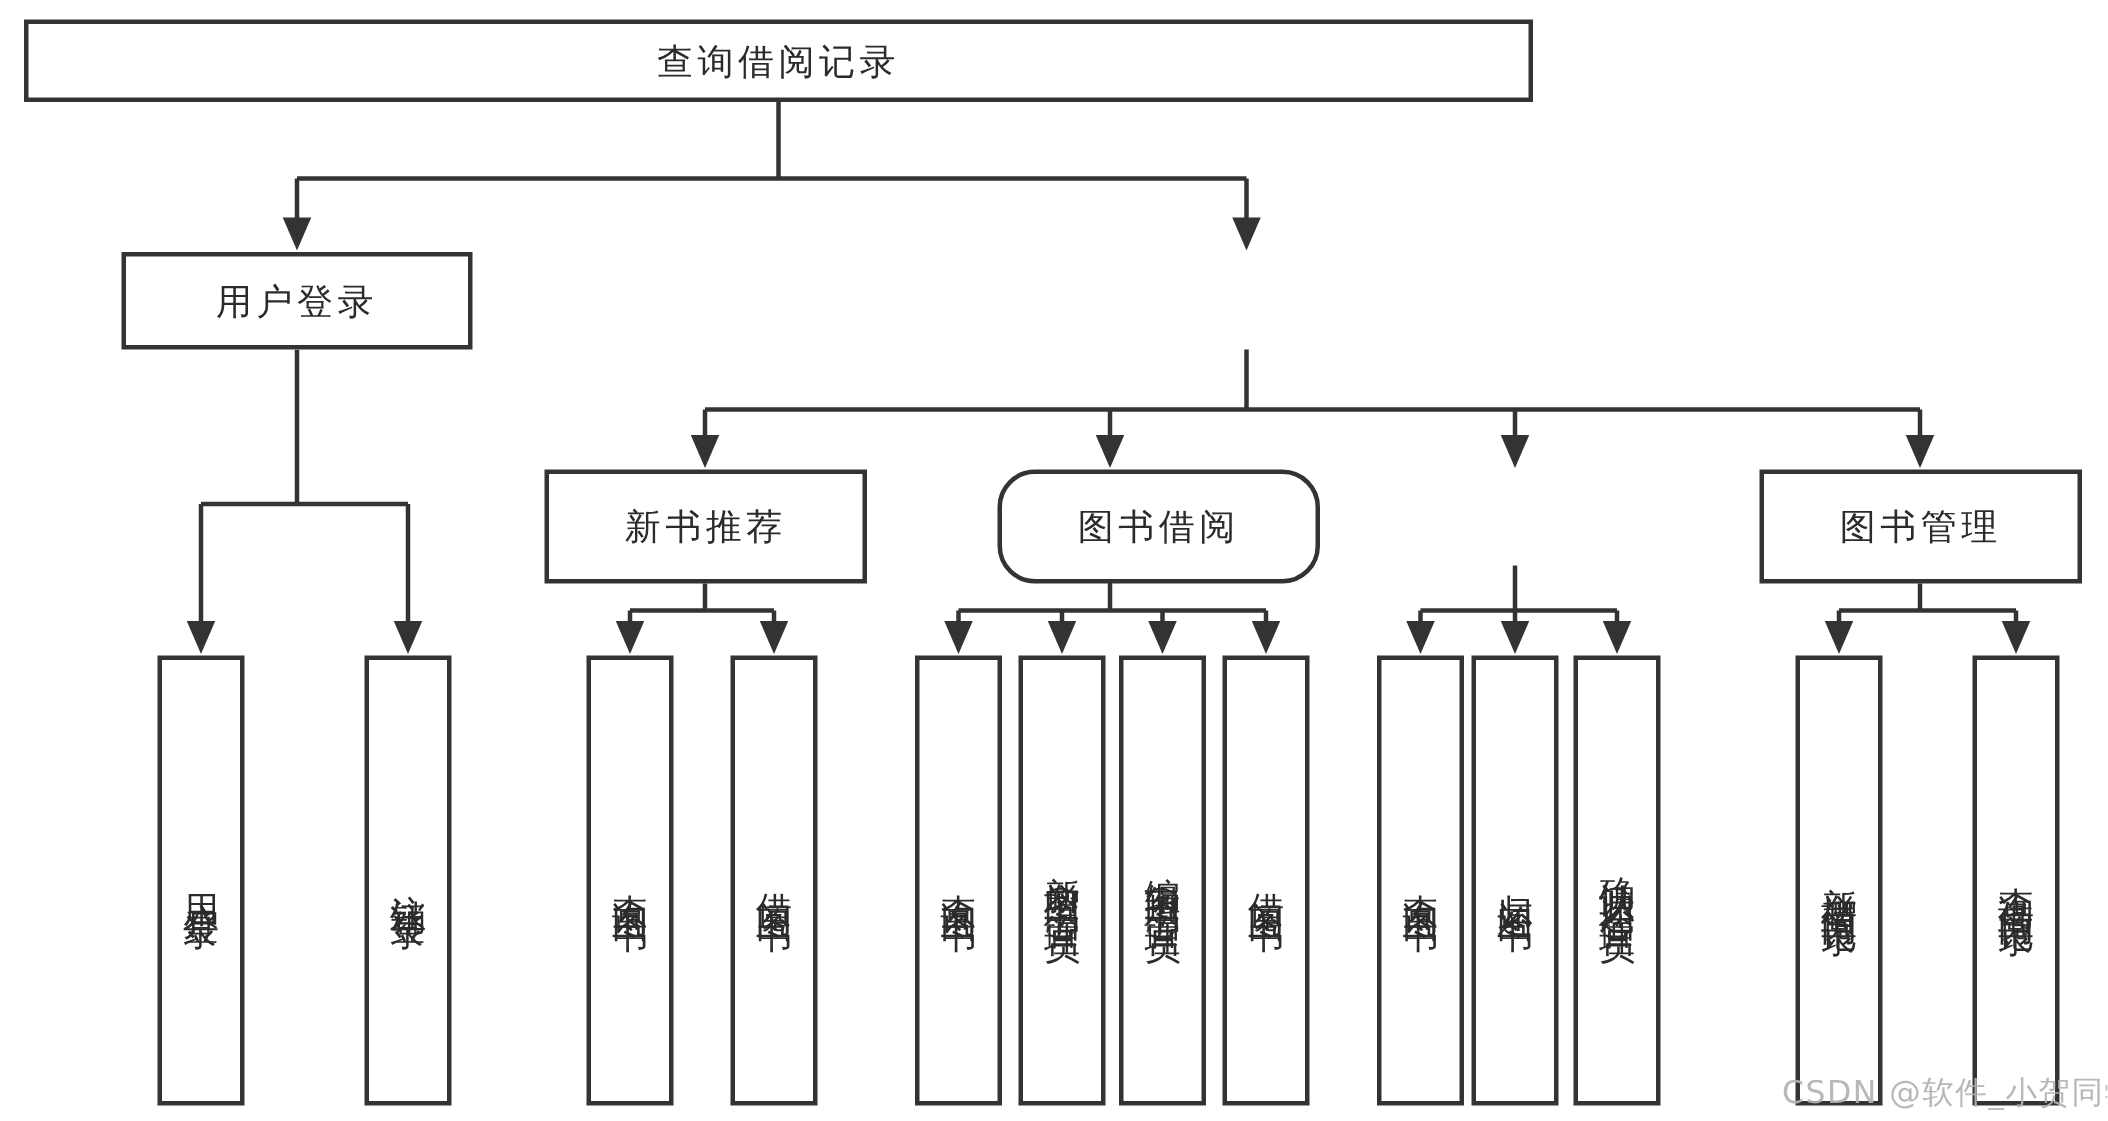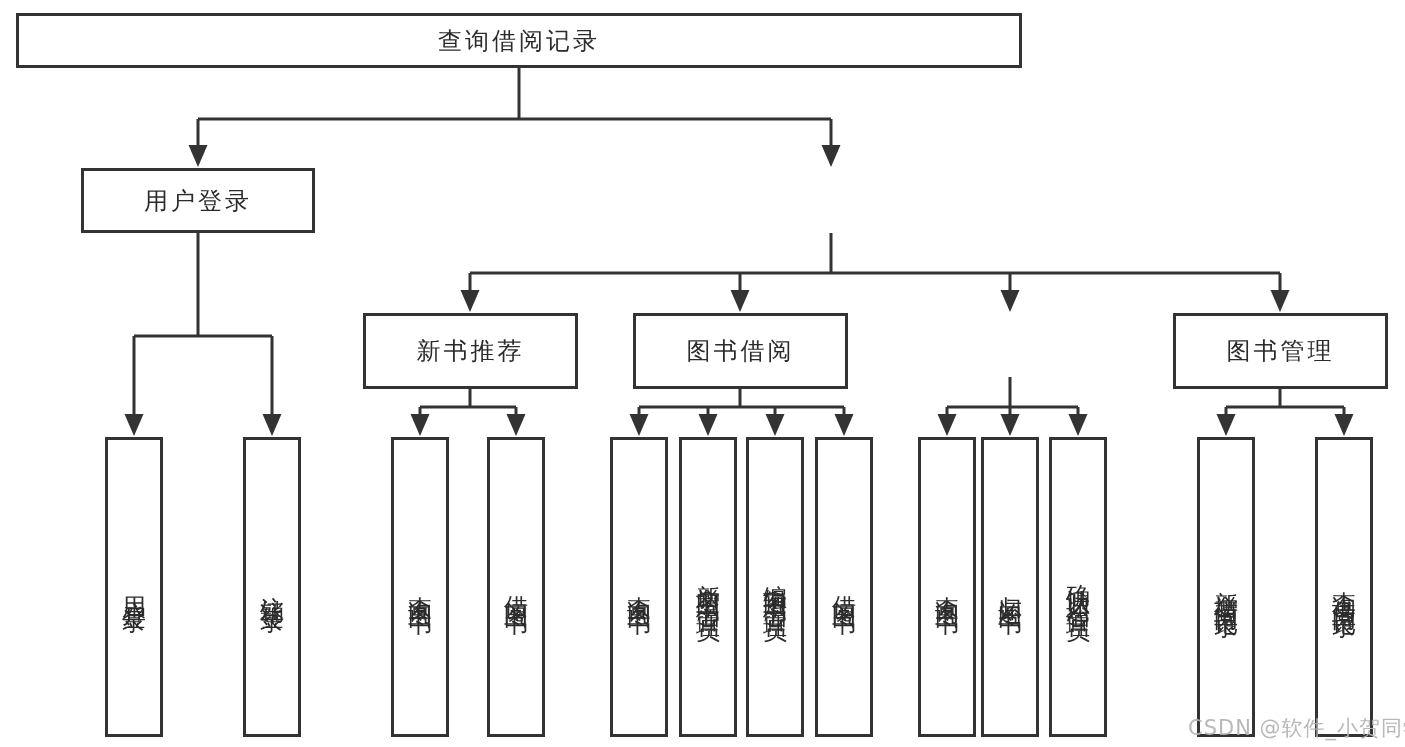--- a/index.html
+++ b/index.html
@@ -44,21 +44,21 @@
     text-orientation: mixed;
     letter-spacing: 5px;
     line-height: 1;
   }
   .root-box   { left: 16px;  top: 13px;  width: 1006px; height: 55px; }
   .lvl2       { top: 168px; height: 65px; }
   .b-user     { left: 81px;  width: 234px; }
   .b-mgmt     { left: 712px; width: 239px; }
   .lvl3       { top: 313px; height: 76px; width: 215px; }
   .b-recom    { left: 363px; }
-  .b-borrow   { left: 633px; }
+  .b-borrow   { left: 665px; border-radius: 25px; }
   .b-current  { left: 902px; }
   .b-records  { left: 1173px; }
   .leaf       { top: 437px; height: 300px; width: 58px; }
   .lf1  { left: 105px; }
   .lf2  { left: 243px; }
   .lf3  { left: 391px; }
   .lf4  { left: 487px; }
   .lf5  { left: 610px; }
   .lf6  { left: 679px; }
   .lf7  { left: 746px; }

